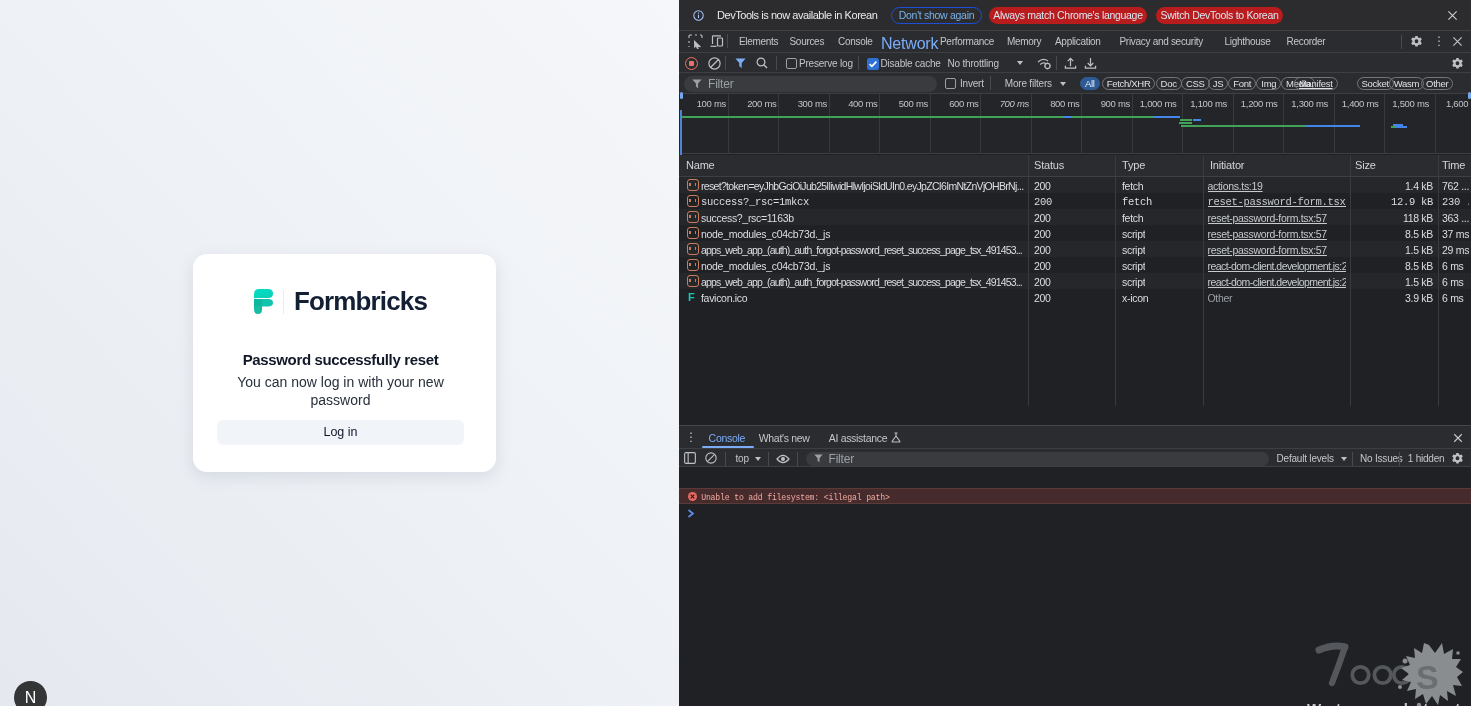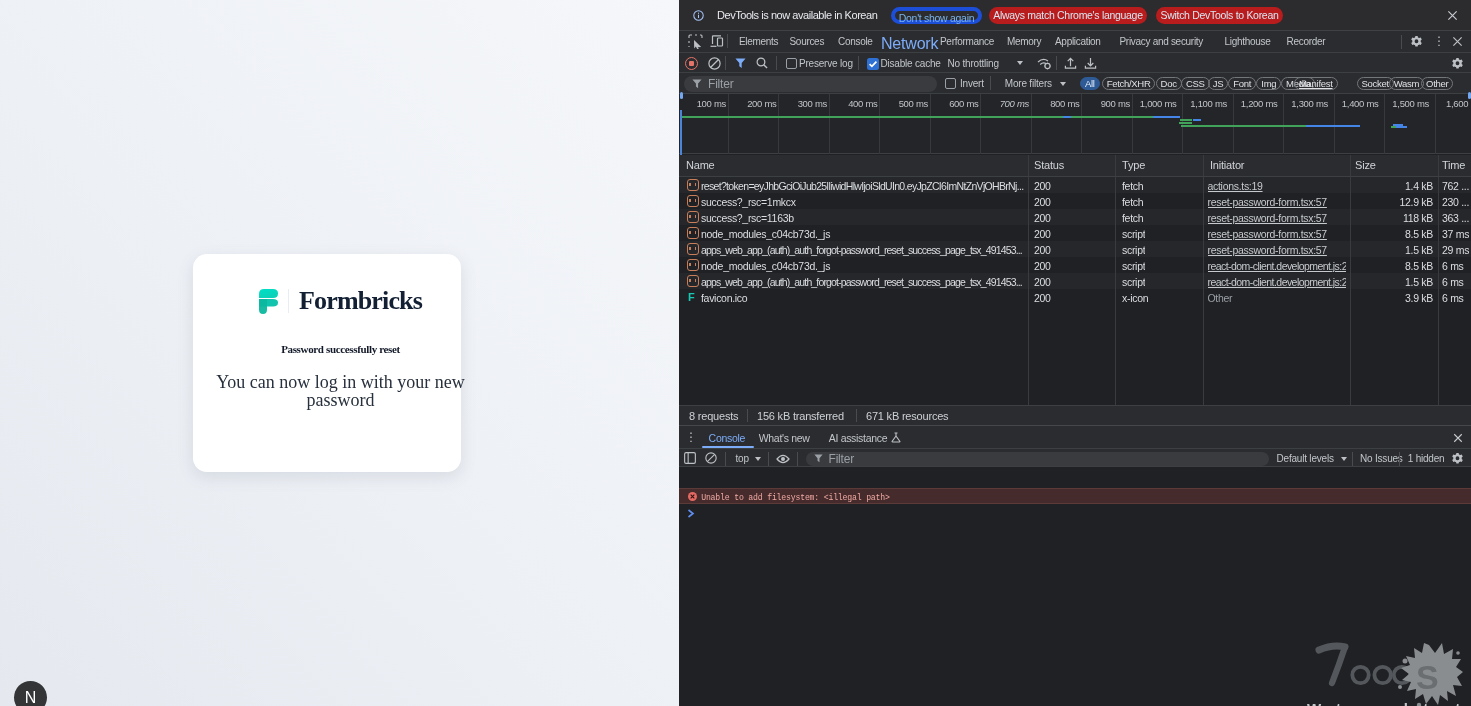--- a/index.html
+++ b/index.html
@@ -3,30 +3,30 @@
 <meta charset="utf-8">
 <style>
   * { margin:0; padding:0; box-sizing:border-box; }
   html,body { width:1471px; height:706px; overflow:hidden; font-family:"Liberation Sans", sans-serif; }
   .abs { position:absolute; }
   #stage { position:relative; width:1471px; height:706px; background:#202124; overflow:hidden; }
 
   
   #page { position:absolute; left:0; top:0; width:679px; height:706px;
     background:linear-gradient(to top right, #e5e9ef 0%, #edf0f5 45%, #f5f7fa 100%); }
-  #card { position:absolute; left:193px; top:254px; width:268px; height:218px; background:#ffffff;
-    border-radius:14px; box-shadow:0 5px 16px rgba(100,110,130,0.16);font-family:Liberation Serif, serif; }
+  #card { position:absolute; left:193px; top:254px; width:303px; height:218px; background:#ffffff;
+    border-radius:14px; box-shadow:0 5px 16px rgba(100,110,130,0.16); }
   #logo { position:absolute; left:0; top:32px; width:295px; height:26px; text-align:center; }
   .logorow { display:inline-flex; align-items:center; gap:10px; }
   #fbtext { font-size:26px; font-weight:700; color:#132034; letter-spacing:-0.85px; }
   #logosep { width:1px; height:24px; background:#e8edf3; }
-  #cardtitle { position:absolute; left:0; top:89px; width:295px; text-align:center;
-    font-size:11px; font-weight:700; color:#111827; letter-spacing:-0.35px; }
+  #cardtitle { position:absolute; left:0; top:97px; width:295px; text-align:center;
+    font-size:15px; font-weight:700; color:#111827; letter-spacing:-0.35px; }
   #cardp { position:absolute; left:20px; top:119px; width:255px; text-align:center;
-    font-size:18px; color:#27303c; line-height:18px; }
+    font-size:14px; color:#27303c; line-height:18px; }
   #loginbtn { position:absolute; left:24px; top:166px; width:247px; height:25px; background:#f1f5f9;
     border-radius:6px; text-align:center; font-size:12.5px; color:#0f172a; line-height:25px; }
   #ncircle { position:absolute; left:14px; top:681px; width:33px; height:33px; border-radius:50%;
     background:#333537; color:#fff; text-align:center; line-height:33px; font-size:16px; }
 
   
   #dt { position:absolute; left:679px; top:0; width:792px; height:706px; background:#202124;
     color:#dfe1e5; font-size:10px; letter-spacing:-0.2px; }
   .bar { position:absolute; left:0; width:792px; }
   #infobar { top:0; height:31px; background:#2c2c2f; border-bottom:1px solid #404145; }
@@ -37,21 +37,21 @@
   #tblhead { top:155px; height:21px; background:#2b2c2f; }
   #tblrows { top:176px; height:229px; background:#202124; border-top:1px solid #3c4043;}
   #sumbar { top:405px; height:20px; background:#2b2c2f; border-top:1px solid #3c4043; }
   #ctabs { top:425px; height:23px; background:#2b2c2f; border-top:1px solid #46474b; }
   #ctools { top:448px; height:19px; background:#2b2c2f; border-top:1px solid #3c4043; border-bottom:1px solid #3c4043;}
   #cmsgs { top:467px; height:239px; background:#202124; }
 
   .vsep { position:absolute; top:3px; width:1px; height:14px; background:#4a4b4f; }
   .gray { color:#9aa0a6; }
   .ibtn { top:7px; height:17px; line-height:17px; border-radius:9px; font-size:10.5px; letter-spacing:-0.3px; text-align:center; }
-  .obtn { border:4px solid #1d4ed8; color:#79b2e8; line-height:15px; }
+  .obtn { border:1px solid #1d4ed8; color:#79b2e8; line-height:15px; }
   .fbtn { background:#b91c1c; color:#d9e8f4; }
   .dtab { position:absolute; top:4.5px; font-size:10px; letter-spacing:-0.3px; color:#c2c6cb; }
   .atab { color:#7cacf8; font-size:16px; letter-spacing:-0.2px; top:4px; }
   .atab::after { content:""; position:absolute; left:-2px; right:-16px; bottom:-4px; height:2px; background:#7cacf8; border-radius:2px; }
   .tlbl { font-size:10px; color:#c2c6cb; }
   .cb { width:11px; height:11px; border:1.2px solid #9aa0a6; border-radius:2px; background:#2b2c2f; }
   .cbon { width:12px; height:12px; background:#2e70d4; border-radius:2.5px; }
   .caret { width:0; height:0; border-left:3.8px solid transparent; border-right:3.8px solid transparent; border-top:4.2px solid #bdc1c6; }
   .fpill { height:16px; background:#3a3b3e; border-radius:8px; display:flex; font-size:12px; }
   .chip { position:absolute; top:4px; height:13px; line-height:12px; border:1px solid #73767b; border-radius:7px; padding:0 4px; font-size:9.5px; letter-spacing:-0.3px; color:#dfe1e5; }
@@ -87,20 +87,21 @@
               </defs>
           <path fill="url(#fbg)" d="M0 5 Q0 0 5 0 L14 0 Q19 0 19 4.5 Q19 9 14 9 L0 9 Z"></path>
           <path fill="#12c3ad" d="M0 10 L14 10 Q19 10 19 13.75 Q19 17.5 14 17.5 L0 17.5 Z"></path>
           <path fill="#0bb89e" d="M0 10 L8 10 L8 20.5 Q8 25 4 25 Q0 25 0 20.5 Z" opacity="0.95"></path>
         </svg>
         <span id="logosep"></span>
         <span id="fbtext">Formbricks</span>
       </span></div>
       <div id="cardtitle">Password successfully reset</div>
       <div id="cardp">You can now log in with your new<br>password</div>
+      <div id="loginbtn">Log in</div>
     </div>
     <div id="ncircle">N</div>
   </div>
 
   <div id="dt">
     <div class="bar" id="infobar">
       <svg class="abs" style="left:14px;top:10px;" width="11" height="11" viewBox="0 0 14 14">
         <circle cx="7" cy="7" r="6" fill="none" stroke="#a8c7fa" stroke-width="1.3"></circle>
         <rect x="6.35" y="6" width="1.3" height="4.2" fill="#a8c7fa"></rect>
         <rect x="6.35" y="3.4" width="1.3" height="1.4" fill="#a8c7fa"></rect>
@@ -286,21 +287,21 @@
     <div class="bar" id="tblrows">
       <div class="nrow odd" style="top:0;">
           <span class="nico"></span>
         <span class="ncell" style="left:22px;width:324px;letter-spacing:-0.68px;">reset?token=eyJhbGciOiJub25lIiwidHlwIjoiSldUIn0.eyJpZCI6ImNtZnVjOHBrNj...</span>
         <span class="ncell" style="left:355px;">200</span>
           <span class="ncell" style="left:443px;">fetch</span>
         <span class="ncell ilink" style="left:528.5px;width:138px;">actions.ts:19</span>
         <span class="ncell" style="left:670px;width:84px;text-align:right;">1.4 kB</span>
         <span class="ncell" style="left:763px;width:27px;">762 ...</span>
         </div>
-      <div class="nrow" style="top:16px;">
+      <div class="nrow" style="top:16px;font-family:Liberation Mono, monospace;">
           <span class="nico"></span>
         <span class="ncell" style="left:22px;width:322px;">success?_rsc=1mkcx</span>
         <span class="ncell" style="left:355px;">200</span>
           <span class="ncell" style="left:443px;">fetch</span>
         <span class="ncell ilink" style="left:528.5px;width:138px;">reset-password-form.tsx:57</span>
         <span class="ncell" style="left:670px;width:84px;text-align:right;">12.9 kB</span>
         <span class="ncell" style="left:763px;width:27px;">230 ...</span>
         </div>
       <div class="nrow odd" style="top:32px;">
           <span class="nico"></span>
@@ -354,27 +355,20 @@
           <span class="ncell" style="left:443px;">x-icon</span>
         <span class="ncell gray" style="left:528.5px;width:138px;">Other</span>
         <span class="ncell" style="left:670px;width:84px;text-align:right;">3.9 kB</span>
         <span class="ncell" style="left:763px;width:27px;">6 ms</span>
         </div>
       <span class="colsep" style="left:348.5px;height:229px;"></span>
       <span class="colsep" style="left:436.3px;height:229px;"></span>
       <span class="colsep" style="left:524.3px;height:229px;"></span>
       <span class="colsep" style="left:670.7px;height:229px;"></span>
       <span class="colsep" style="left:758.7px;height:229px;"></span>
-    </div>
-    <div class="bar" id="sumbar">
-      <span class="abs" style="left:10px;top:4px;color:#cdd1d6;font-size:11px;letter-spacing:-0.2px;">8 requests</span>
-      <span class="vsep" style="left:68px;top:3px;height:13px;"></span>
-      <span class="abs" style="left:78px;top:4px;color:#cdd1d6;font-size:11px;letter-spacing:-0.2px;">156 kB transferred</span>
-      <span class="vsep" style="left:177px;top:3px;height:13px;"></span>
-      <span class="abs" style="left:187px;top:4px;color:#cdd1d6;font-size:11px;letter-spacing:-0.2px;">671 kB resources</span>
     </div>
     <div class="bar" id="ctabs">
       <span class="abs" style="left:6px;top:4px;color:#bdc1c6;font-size:12px;">⋮</span>
       <span class="abs" style="left:29.6px;top:5.5px;color:#7cacf8;font-size:10.5px;letter-spacing:-0.3px;">Console</span>
       <span class="abs" style="left:22.6px;top:20px;width:52px;height:2px;background:#7cacf8;border-radius:2px;"></span>
       <span class="abs" style="left:79.7px;top:5.5px;color:#c2c6cb;font-size:10.5px;letter-spacing:-0.3px;">What's new</span>
       <span class="abs" style="left:149.7px;top:5.5px;color:#c2c6cb;font-size:10.5px;letter-spacing:-0.3px;">AI assistance</span>
       <svg class="abs" style="left:212px;top:6px;" width="10" height="11" viewBox="0 0 10 11">
           <path fill="none" stroke="#bdc1c6" stroke-width="1.1" d="M3.5 1 H6.5 M5 1 V4 L8.8 9.3 Q9.3 10 8.4 10 H1.6 Q0.7 10 1.2 9.3 L5 4"></path>
         </svg>

